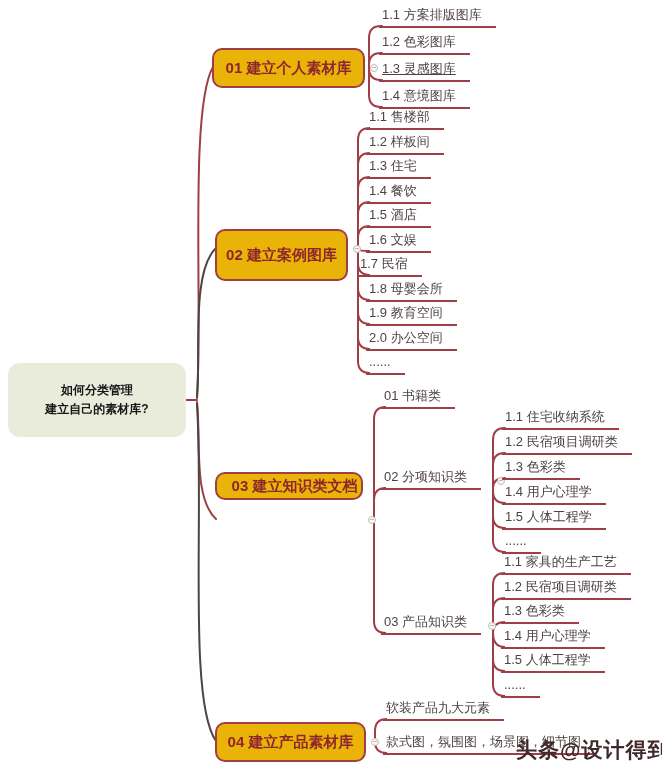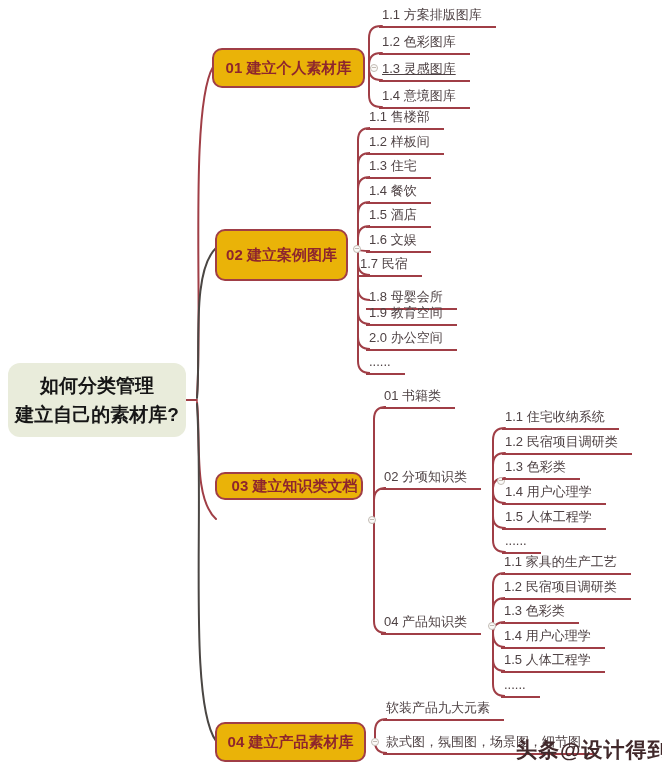--- a/index.html
+++ b/index.html
@@ -4,21 +4,21 @@
 <style>
   html,body{margin:0;padding:0;background:#fff;}
   #canvas{
     position:relative;width:662px;height:774px;overflow:hidden;
     background:#fff;font-family:"Liberation Sans",sans-serif;
   }
   #links{position:absolute;left:0;top:0;width:662px;height:774px;}
   .root-node{
     position:absolute;display:flex;align-items:center;justify-content:center;
     background:#e9ecdb;border-radius:12px;text-align:center;
-    font-weight:bold;font-size:19px;color:#161616;line-height:1.55;
+    font-weight:bold;font-size:12px;color:#161616;line-height:1.55;
   }
   .branch-box{
     position:absolute;display:flex;align-items:center;justify-content:center;
     background:#eab308;border:2px solid #a03e46;border-radius:10px;
     font-weight:bold;font-size:15px;color:#8e262d;white-space:nowrap;
     box-sizing:border-box;
   }
   .leaf{
     position:absolute;white-space:nowrap;
     font-size:13px;line-height:18px;color:#4e4244;
@@ -97,36 +97,36 @@
     <div class="leaf" style="left: 379px; top: 87px;">1.4 意境图库</div>
     <div class="branch-box" style="left: 215px; top: 229px; width: 133px; height: 52px;">02 建立案例图库</div>
     <span class="toggle" style="left: 353px; top: 245px;"></span>
     <div class="leaf" style="left: 366px; top: 108px;">1.1 售楼部</div>
     <div class="leaf" style="left: 366px; top: 133px;">1.2 样板间</div>
     <div class="leaf" style="left: 366px; top: 157px;">1.3 住宅</div>
     <div class="leaf" style="left: 366px; top: 182px;">1.4 餐饮</div>
     <div class="leaf" style="left: 366px; top: 206px;">1.5 酒店</div>
     <div class="leaf" style="left: 366px; top: 231px;">1.6 文娱</div>
     <div class="leaf" style="left: 357px; top: 255px;">1.7 民宿</div>
-    <div class="leaf" style="left: 366px; top: 280px; margin-top: 8px;">1.8 母婴会所</div>
+    <div class="leaf" style="left: 366px; top: 280px;">1.8 母婴会所</div>
     <div class="leaf" style="left: 366px; top: 304px;">1.9 教育空间</div>
     <div class="leaf" style="left: 366px; top: 329px;">2.0 办公空间</div>
     <div class="leaf" style="left: 366px; top: 353px;">......</div>
     <div class="branch-box" style="left: 215px; top: 472px; width: 148px; height: 28px; padding-left: 11px;">03 建立知识类文档</div>
     <span class="toggle" style="left: 368px; top: 516px;"></span>
     <div class="leaf" style="left: 381px; top: 387px;">01 书籍类</div>
     <div class="leaf" style="left: 381px; top: 468px;">02 分项知识类</div>
     <span class="toggle" style="left: 497px; top: 477px;"></span>
     <div class="leaf" style="left: 502px; top: 408px;">1.1 住宅收纳系统</div>
     <div class="leaf" style="left: 502px; top: 433px;">1.2 民宿项目调研类</div>
     <div class="leaf" style="left: 502px; top: 458px;">1.3 色彩类</div>
     <div class="leaf" style="left: 502px; top: 483px;">1.4 用户心理学</div>
     <div class="leaf" style="left: 502px; top: 508px;">1.5 人体工程学</div>
     <div class="leaf" style="left: 502px; top: 532px;">......</div>
-    <div class="leaf" style="left: 381px; top: 613px;">04 产品知识类</div>
+    <div class="leaf" style="left: 381px; top: 613px;">03 产品知识类</div>
     <span class="toggle" style="left: 488px; top: 622px;"></span>
     <div class="leaf" style="left: 501px; top: 553px;">1.1 家具的生产工艺</div>
     <div class="leaf" style="left: 501px; top: 578px;">1.2 民宿项目调研类</div>
     <div class="leaf" style="left: 501px; top: 602px;">1.3 色彩类</div>
     <div class="leaf" style="left: 501px; top: 627px;">1.4 用户心理学</div>
     <div class="leaf" style="left: 501px; top: 651px;">1.5 人体工程学</div>
     <div class="leaf" style="left: 501px; top: 676px;">......</div>
     <div class="branch-box" style="left: 215px; top: 722px; width: 151px; height: 40px;">04 建立产品素材库</div>
     <span class="toggle" style="left: 371px; top: 738px;"></span>
     <div class="leaf" style="left: 383px; top: 699px;">软装产品九大元素</div>

